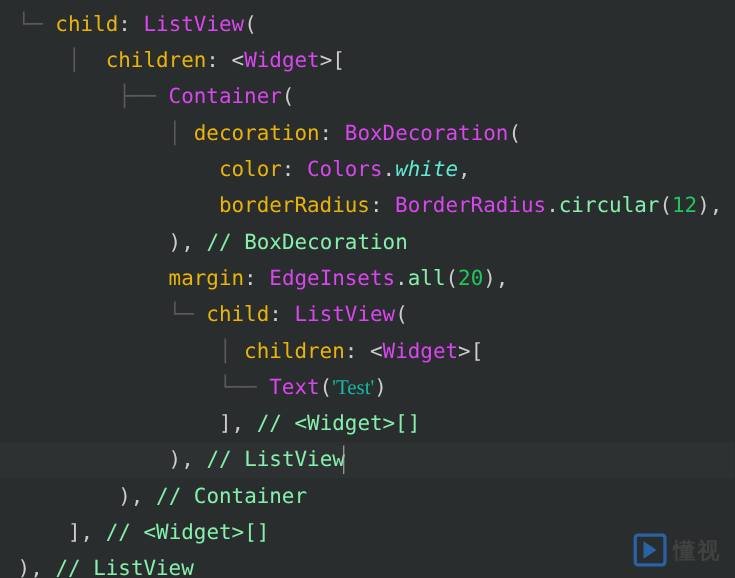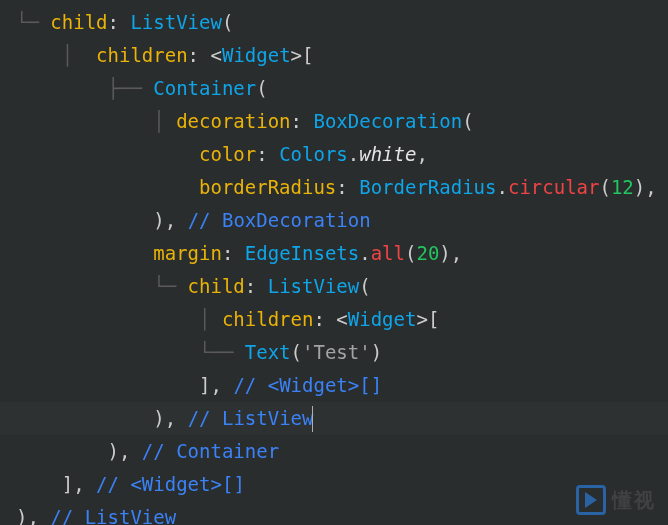--- a/index.html
+++ b/index.html
@@ -20,28 +20,28 @@
   }
   .line {
     height: 33px;
     line-height: 33px;
     padding-left: 16px;
     position: relative;
   }
 
   
   .t-prop   { color: #eab308; } 
-  .t-class  { color: #0ea5e9; } 
-  .t-func   { color: #ef4444; } 
-  .t-ital   { color: #e5e5e5; font-style: italic; } 
+  .t-class  { color: #d946ef; } 
+  .t-func   { color: #86efac; } 
+  .t-ital   { color: #5eead4; font-style: italic; } 
   .t-num    { color: #22c55e; }
-  .t-str    { color: #a3a3a3; } 
+  .t-str    { color: #14b8a6; font-family: Liberation Serif, serif; } 
   .t-punc   { color: #cccccc; }
   .t-sb     { color: #cccccc; } 
-  .t-comment{ color: #3b82f6; text-align: center; }
+  .t-comment{ color: #86efac; text-align: center; }
   .t-tree   { color: #5a5a5a; }
   .t-colon  { color: #cccccc; }
   .t-angle  { color: #cccccc; }
 
   .caret {
     display: inline-block;
     width: 1px;
     height: 26px;
     background: #aeafad;
     vertical-align: middle;

